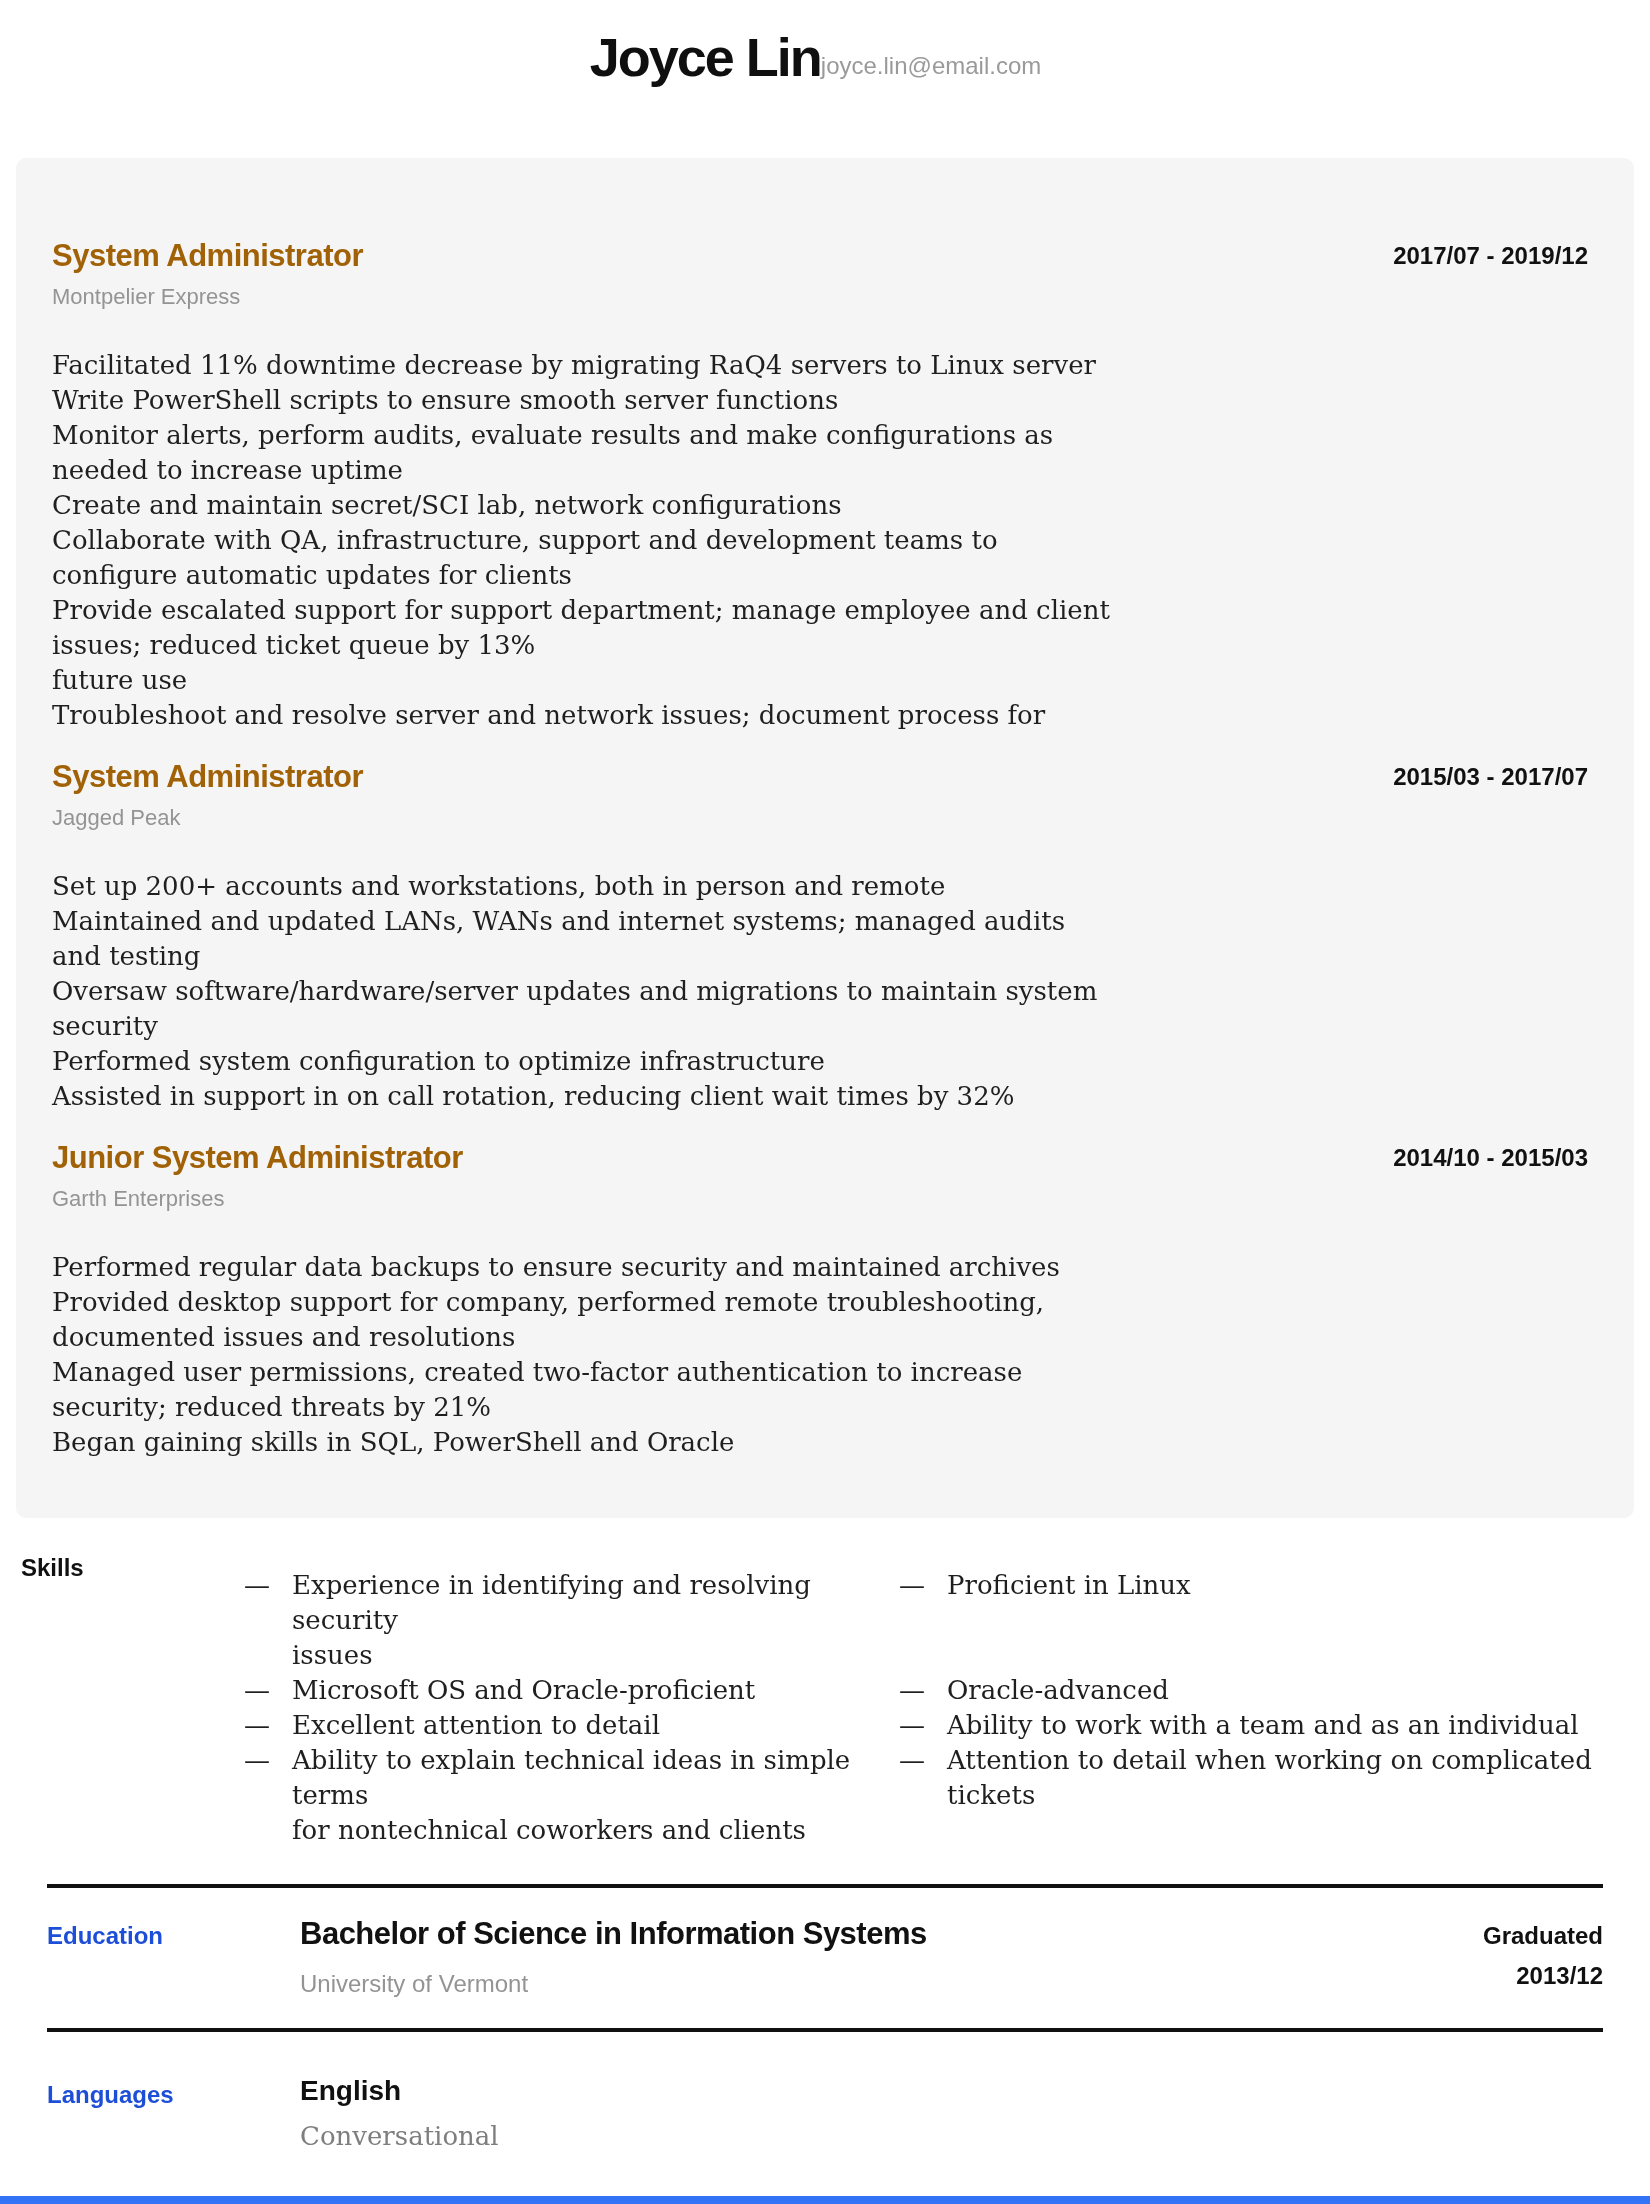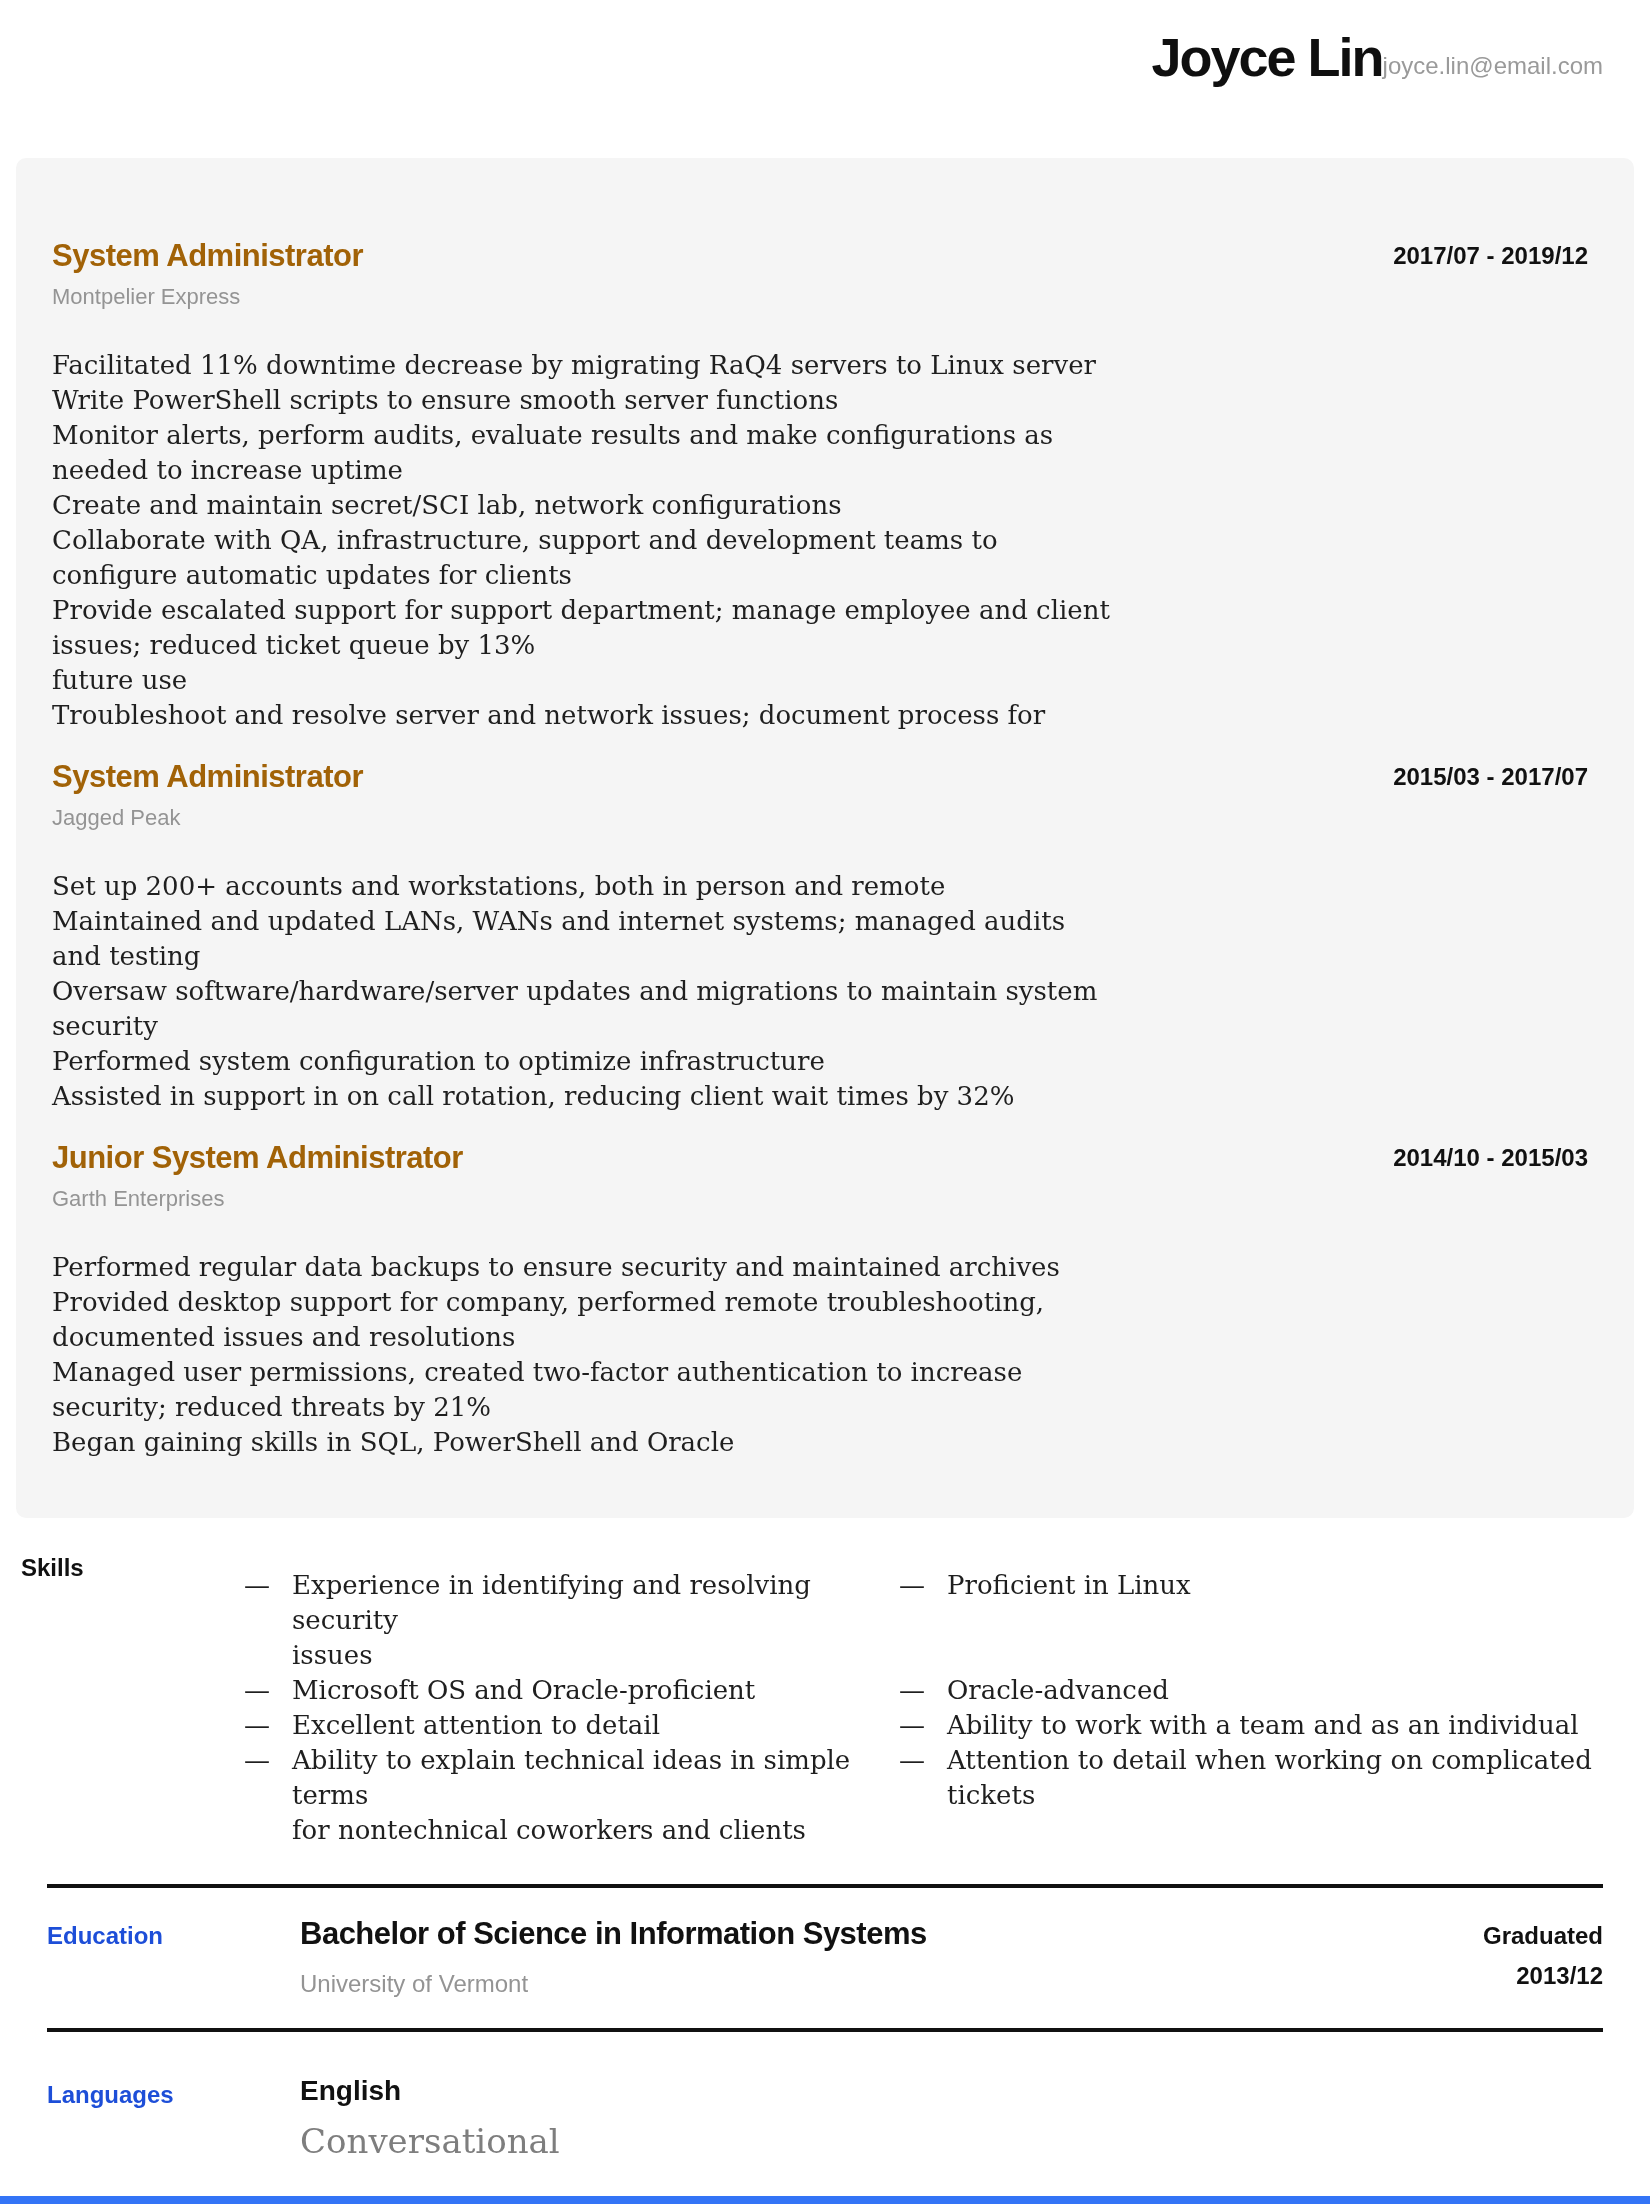--- a/index.html
+++ b/index.html
@@ -1,21 +1,21 @@
 <!DOCTYPE html>
 <html><head>
 <meta charset="utf-8">
 <style>
   * { margin:0; padding:0; box-sizing:border-box; }
   html,body { background:#ffffff; }
   body { font-family:"Liberation Sans", sans-serif; color:#111; }
   .page { position:relative; width:1650px; height:2204px; background:#fff; overflow:hidden; }
 
   
-  .header { display:flex; justify-content:flex-end; align-items:flex-start; padding:26px 47px 0 28px; }
+  .header { display:flex; justify-content:center; align-items:flex-start; padding:26px 47px 0 28px; }
   .name { font-size:54px; font-weight:800; letter-spacing:-2px; color:#0f0f0f; }
   .email { font-size:24px; color:#9a9a9a; margin-top:26px; }
 
   
   .card { margin:70px 16px 0 16px; background:#f5f5f5; border-radius:10px; padding:80px 46px 58px 36px; }
   .job { margin-bottom:26px; }
   .job-head { display:flex; justify-content:space-between; align-items:flex-start; }
   .job-title { font-size:31px; font-weight:800; letter-spacing:-0.5px; color:#a16207; }
   .job-dates { font-size:24px; font-weight:700; color:#111; padding-top:4px; white-space:nowrap; }
   .job-company { font-size:22px; color:#949494; margin-top:10px; margin-bottom:38px; }
@@ -36,21 +36,21 @@
   .edu { margin:36px 47px 0 47px; border-top:4px solid #111; border-bottom:4px solid #111; padding:28px 0 30px 0; display:flex; }
   .label-col { width:253px; flex:0 0 253px; font-size:24px; font-weight:800; color:#1d4ed8; padding-top:6px; }
   .edu-main { flex:1; }
   .edu-degree { font-size:31px; font-weight:800; letter-spacing:-0.5px; color:#111; }
   .edu-school { font-size:24px; color:#949494; margin-top:18px; }
   .edu-grad { text-align:right; font-size:24px; font-weight:700; line-height:40px; color:#111; white-space:nowrap; }
 
   
   .lang { margin:0 47px; padding-top:43px; display:flex; }
   .lang-name { font-size:28px; font-weight:800; color:#111; }
-  .lang-level { font-family:"DejaVu Serif", serif; font-size:34px; color:#7e7e7e; margin-top:14px; }
+  .lang-level { font-family:"DejaVu Serif", serif; font-size:26px; color:#7e7e7e; margin-top:14px; }
 
   
   .footer-bar { position:absolute; left:0; bottom:0; width:100%; height:8px; }
 </style>
 </head>
 <body>
 
 <div class="page">
 
   <div class="header">

